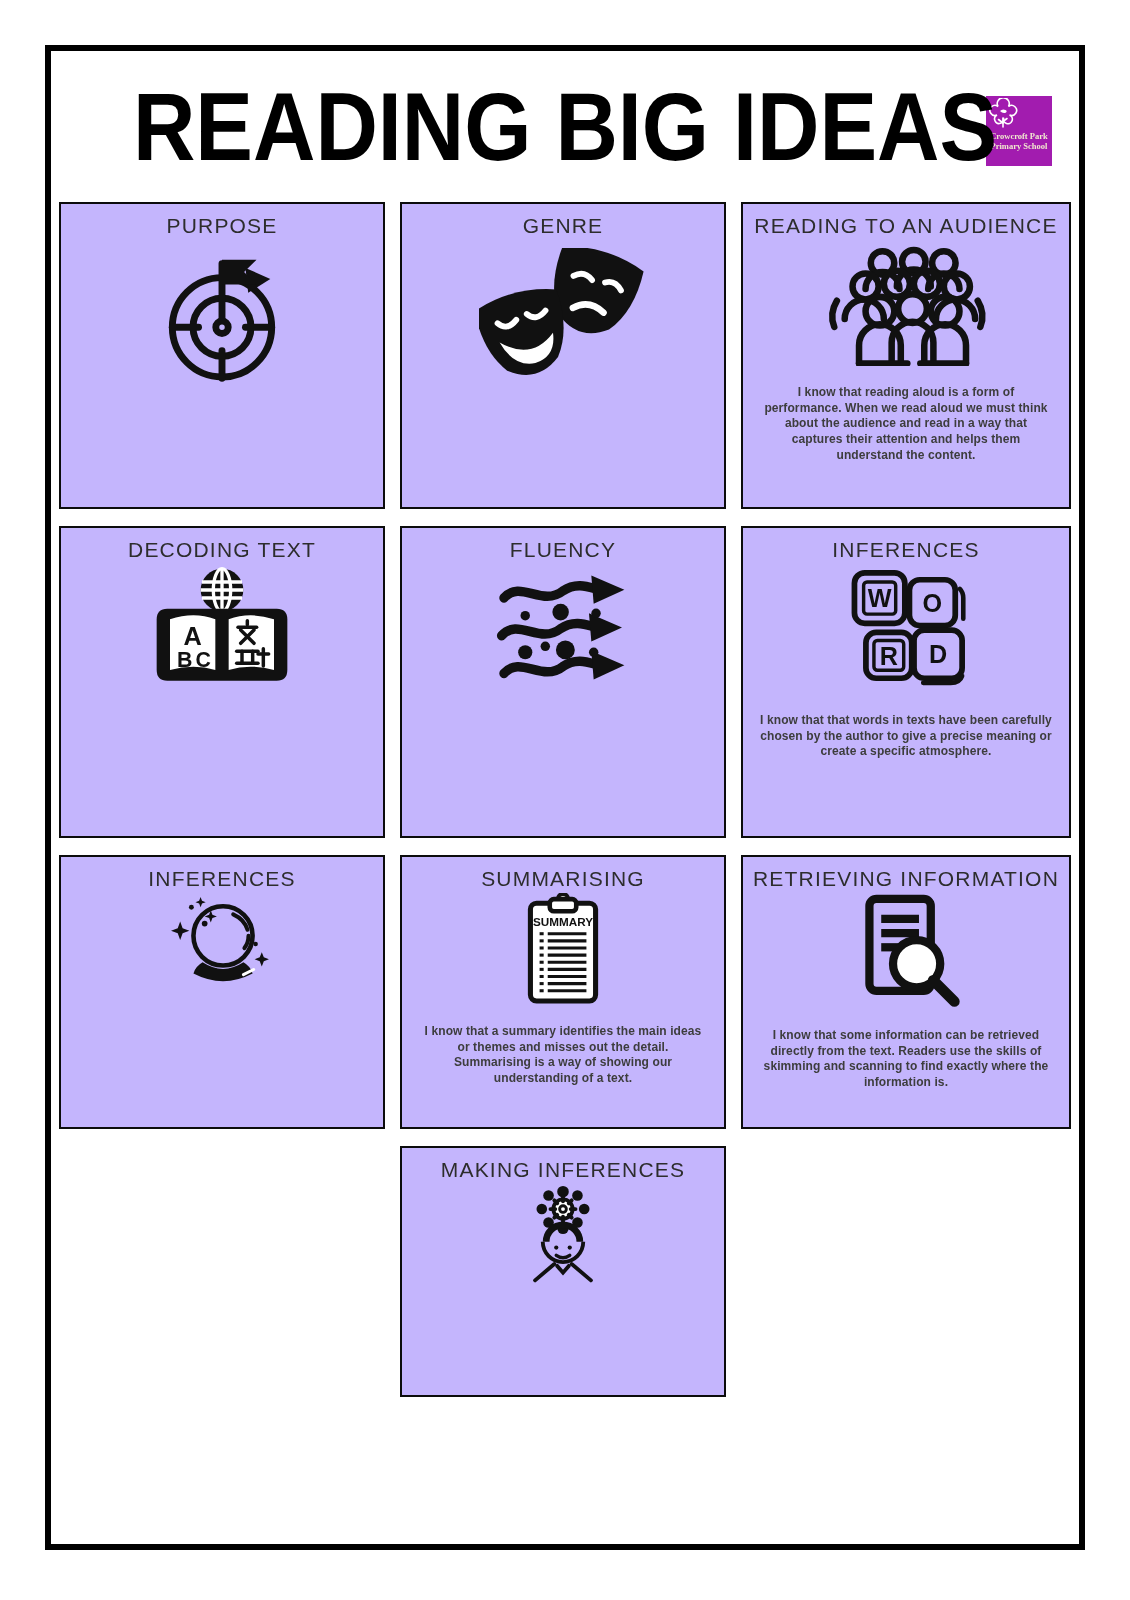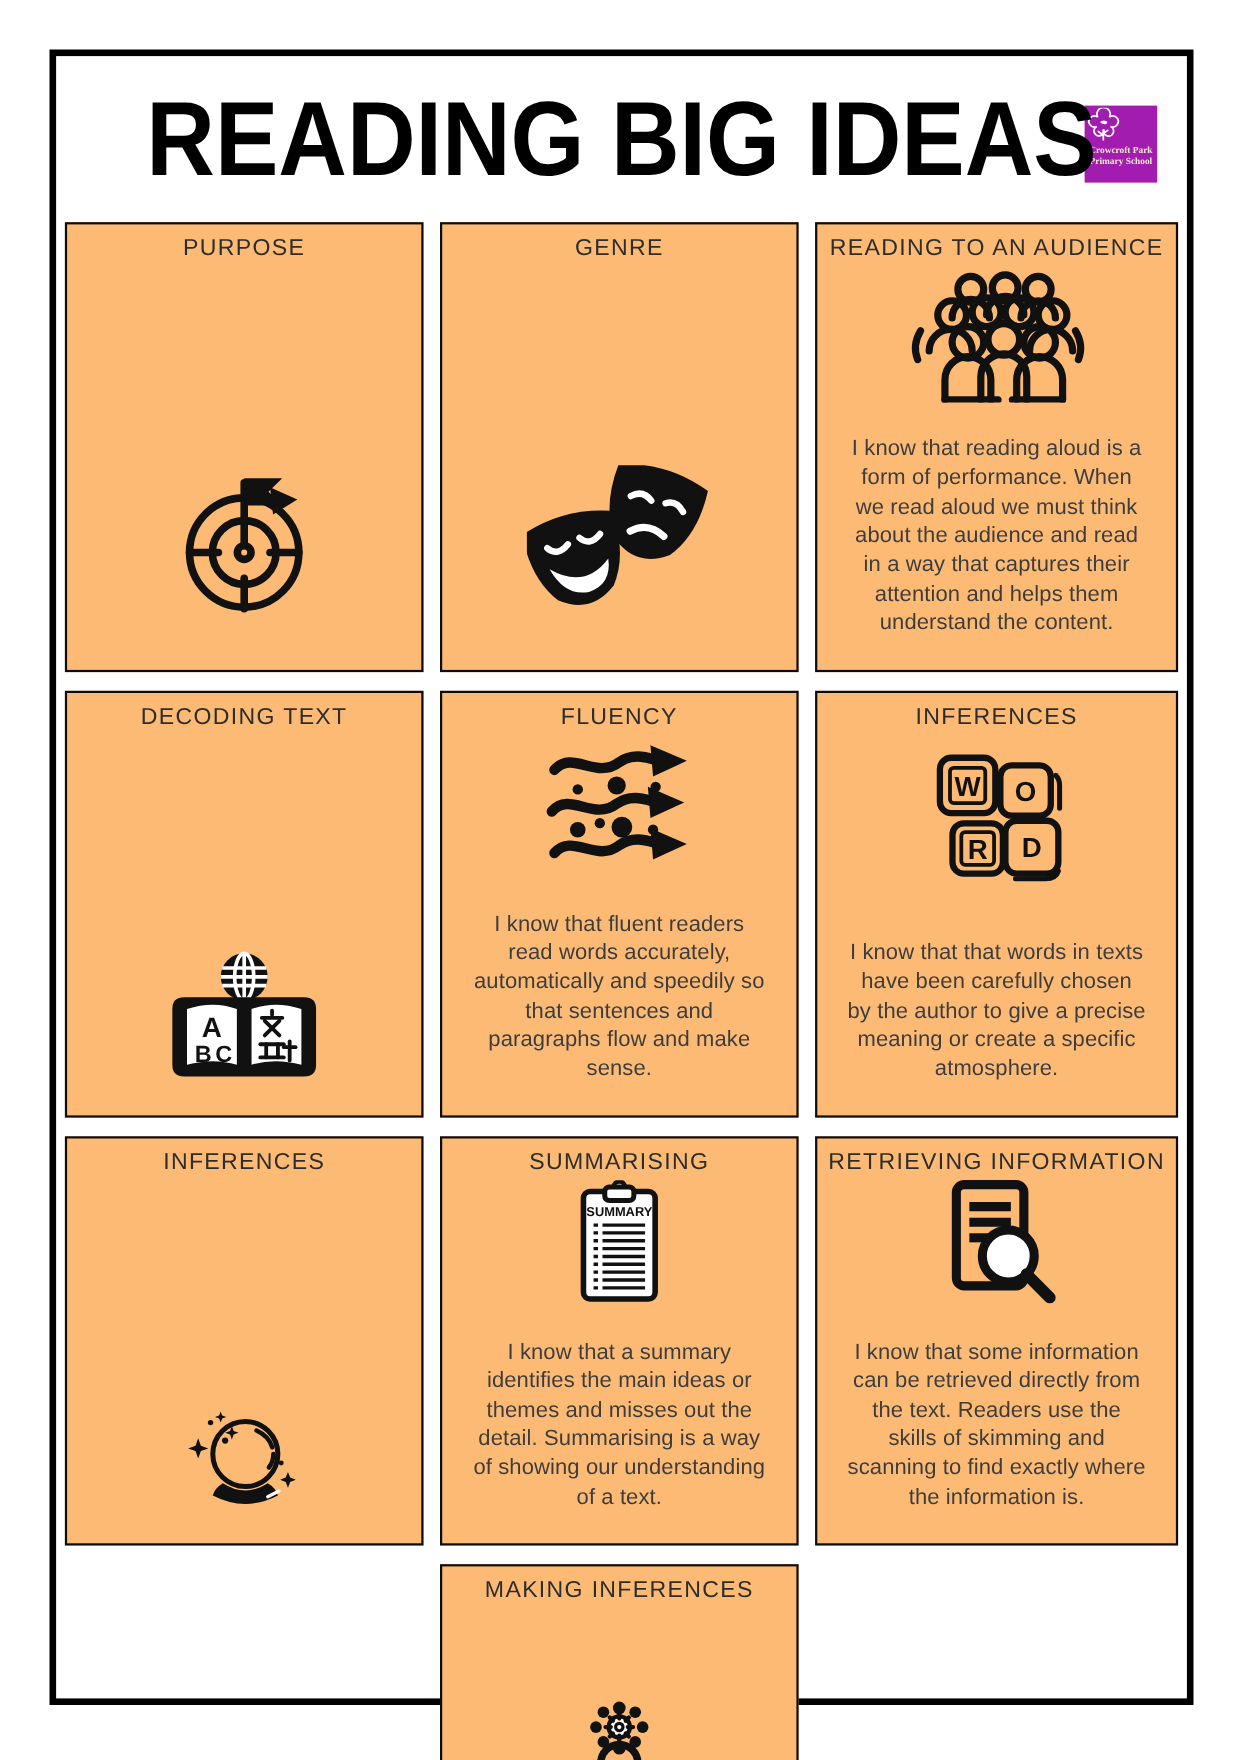--- a/index.html
+++ b/index.html
@@ -23,34 +23,34 @@
   .poster-title{
     margin-top:26px;text-align:center;font-size:96px;line-height:1.05;
     font-weight:800;color:#000;letter-spacing:0px;
     transform:scaleX(0.90);transform-origin:50% 50%;white-space:nowrap;
   }
   .grid{
     display:grid;grid-template-columns:repeat(3,1fr);
     column-gap:15px;row-gap:17px;padding:0 8px;margin-top:24px;
   }
   .card{
-    border:2px solid #0c0c0c;background:#fdba74;box-sizing:border-box;
+    border:2px solid #0c0c0c;background:#c4b5fd;box-sizing:border-box;
     padding:8px 10px 12px;text-align:center;
-    display:flex;flex-direction:column;align-items:center;justify-content:space-between;
+    display:flex;flex-direction:column;align-items:center;
   }
   .r1{min-height:307px}.r2{min-height:312px}.r3{min-height:274px}.r4{min-height:251px}
   .card--inference{grid-column:2;}
   .card-title{
     font-size:21px;font-weight:400;color:#2d2d2d;letter-spacing:1.2px;
     margin:2px 0 2px;white-space:nowrap;
   }
   .card-icon{display:flex;align-items:center;justify-content:center;}
   .card-text{
-    font-size:20px;line-height:1.32;color:#3d3d3d;letter-spacing:0.1px;
-    max-width:300px;margin:17px;
+    font-size:12px;line-height:1.32;color:#3d3d3d;letter-spacing:0.1px;
+    max-width:300px;margin:7px;font-weight:bold;
   }
   svg{display:block;}
   svg text{font-family:"Liberation Sans", sans-serif;}
   .i-purpose{margin:10px 0 34px;}
   .i-genre{margin:8px 0 26px;}
   .i-audience{margin:6px 0 12px;}
   .i-decoding{margin:2px 0 10px;}
   .i-fluency{margin:8px 0 18px;}
   .i-vocab{margin:2px 0 14px;}
   .i-prediction{margin:0 0 10px;}
@@ -201,21 +201,20 @@
           <polygon points="84,67 112,79 86,91" fill="#111"></polygon>
           <circle cx="58" cy="34" r="7" fill="#111"></circle>
           <circle cx="28" cy="37" r="4" fill="#111"></circle>
           <circle cx="88" cy="35" r="4" fill="#111"></circle>
           <circle cx="28" cy="68" r="6" fill="#111"></circle>
           <circle cx="45" cy="63" r="4" fill="#111"></circle>
           <circle cx="62" cy="66" r="8" fill="#111"></circle>
           <circle cx="86" cy="68" r="4" fill="#111"></circle>
         </svg>
       </div>
-      <p class="card-text">I know that fluent readers read words accurately, automatically and speedily so that sentences and paragraphs flow and make sense.</p>
     </div>
 
     <div class="card r2">
       <div class="card-title">INFERENCES</div>
       <div class="card-icon i-vocab">
         <svg width="132" height="126" viewBox="0 0 110 110">
           <g stroke="#111" fill="none">
             <rect x="10" y="6" width="44" height="44" rx="9" stroke-width="5"></rect>
             <rect x="18" y="14" width="28" height="28" rx="3" stroke-width="3"></rect>
             <rect x="58" y="12" width="40" height="40" rx="9" stroke-width="5"></rect>

